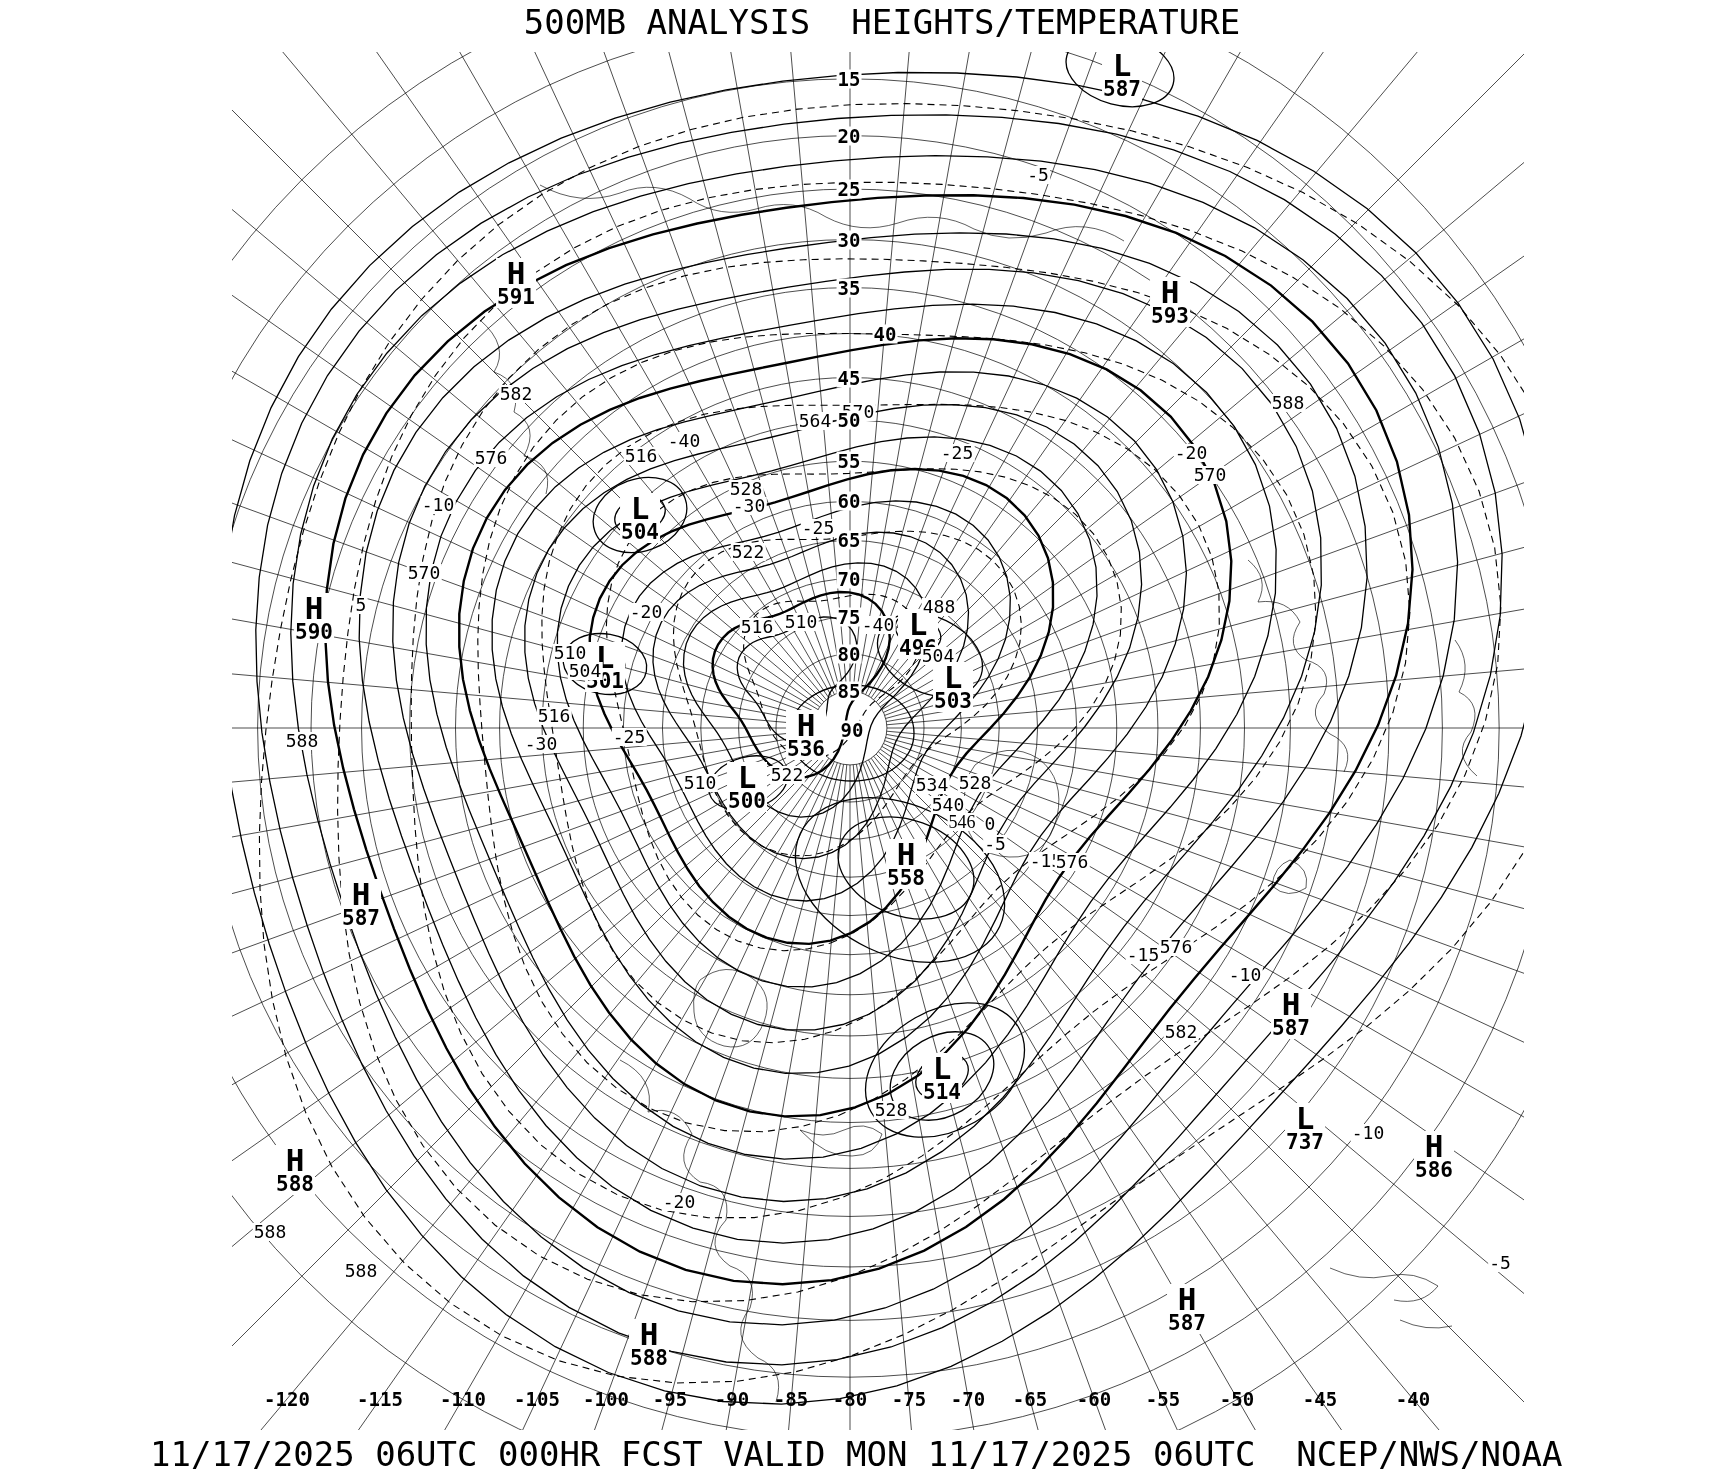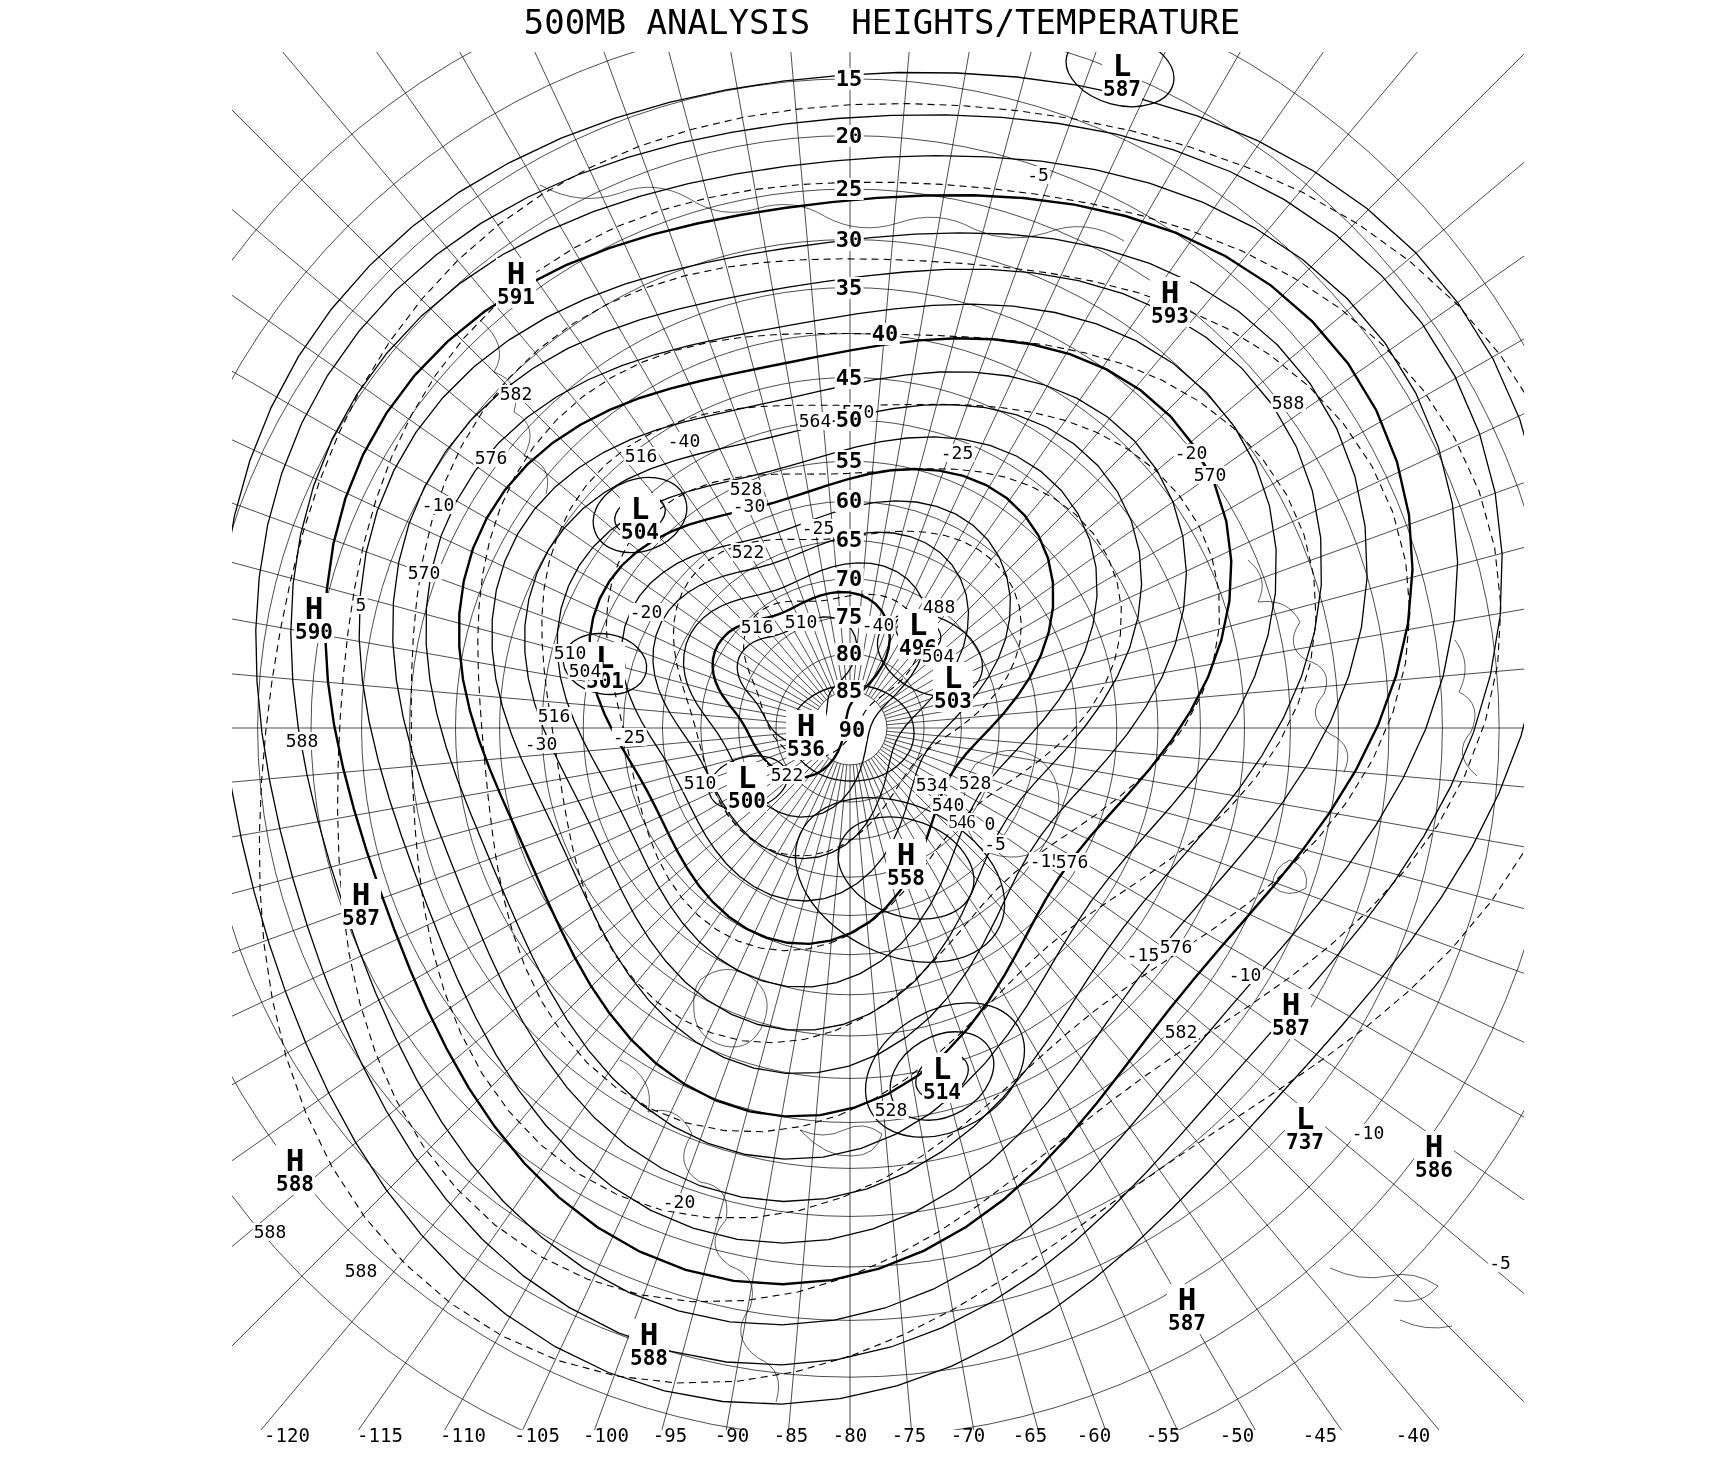--- a/index.html
+++ b/index.html
@@ -7,24 +7,24 @@
          font-family:"DejaVu Sans Mono","Liberation Mono",monospace;color:#000;}
   .titlebar{position:absolute;top:2px;left:0;width:1764px;text-align:center;
             font-size:34px;letter-spacing:0px;white-space:pre;color:#000;}
   .footerbar{position:absolute;top:1434px;left:150px;font-size:34px;white-space:pre;color:#000;}
   #map-svg{position:absolute;left:0;top:0;}
   .hl{position:absolute;transform:translate(-50%,-50%);text-align:center;line-height:1;}
   .hl-letter{display:block;font-size:31px;font-weight:700;background:#fff;padding:0 1px;}
   .hl-value{display:block;font-size:21px;font-weight:700;margin-top:-2px;background:#fff;padding:0 1px;}
   .clabel{position:absolute;transform:translate(-50%,-50%);font-size:18px;line-height:1;
           background:#fff;padding:0 1px;white-space:pre;}
-  .latlabel{position:absolute;transform:translate(-50%,-50%);font-size:22px;font-weight:700;
+  .latlabel{position:absolute;transform:translate(-50%,-50%);font-size:19px;font-weight:700;
             line-height:1;background:#fff;padding:0 1px;}
-  .lonlabel{position:absolute;transform:translate(-50%,-50%);font-size:19px;font-weight:400;
-            line-height:1;white-space:pre;margin-top:36px;}
+  .lonlabel{position:absolute;transform:translate(-50%,-50%);font-size:19px;font-weight:700;
+            line-height:1;white-space:pre;}
 </style>
 </head>
 <body>
 
 <div id="stage">
   <div class="titlebar">500MB ANALYSIS  HEIGHTS/TEMPERATURE</div>
   <svg id="map-svg" width="1728" height="1478" viewBox="0 0 1728 1478">
       <defs>
         <clipPath id="maprect">
           <rect x="232" y="52" width="1292" height="1378"></rect>
@@ -334,13 +334,14 @@
       <span class="lonlabel" style="left: 850px; top: 1399px;">-80</span>
       <span class="lonlabel" style="left: 909px; top: 1399px;">-75</span>
       <span class="lonlabel" style="left: 968px; top: 1399px;">-70</span>
       <span class="lonlabel" style="left: 1030px; top: 1399px;">-65</span>
       <span class="lonlabel" style="left: 1094px; top: 1399px;">-60</span>
       <span class="lonlabel" style="left: 1163px; top: 1399px;">-55</span>
       <span class="lonlabel" style="left: 1237px; top: 1399px;">-50</span>
       <span class="lonlabel" style="left: 1320px; top: 1399px;">-45</span>
       <span class="lonlabel" style="left: 1413px; top: 1399px;">-40</span>
     </div>
+  <div class="footerbar">11/17/2025 06UTC 000HR FCST VALID MON 11/17/2025 06UTC  NCEP/NWS/NOAA</div>
 </div>
 
 </body></html>

